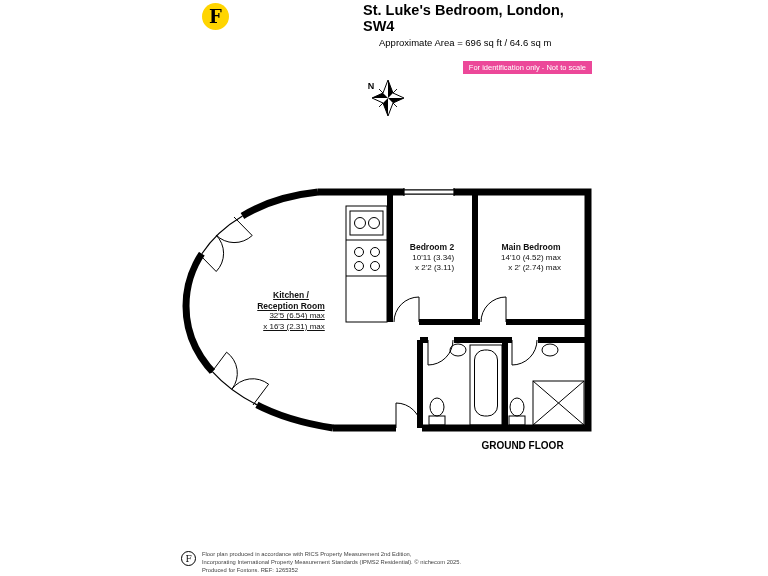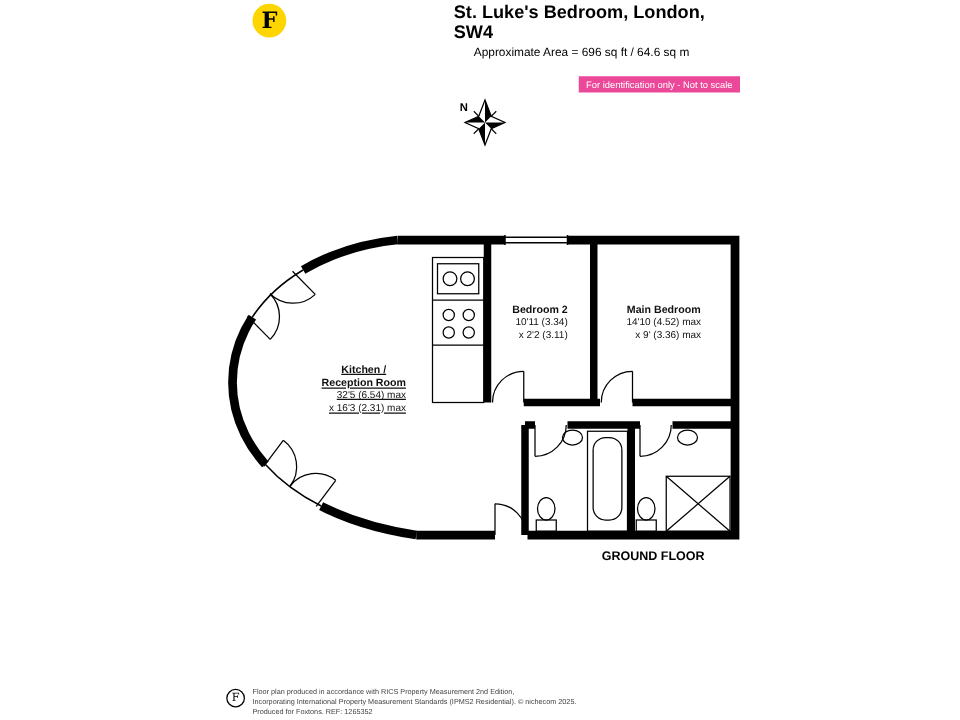--- a/index.html
+++ b/index.html
@@ -176,21 +176,21 @@
 
   <div class="room-label" style="left:432px; top:242px;">
     <span class="rname">Bedroom 2</span>
     <span class="rdim">10'11 (3.34)</span>
     <span class="rdim">x 2'2 (3.11)</span>
   </div>
 
   <div class="room-label" style="left:531px; top:242px;">
     <span class="rname">Main Bedroom</span>
     <span class="rdim">14'10 (4.52) max</span>
-    <span class="rdim">x 9' (3.36) max</span>
+    <span class="rdim">x 2' (2.74) max</span>
   </div>
 
   <div id="floor-label" class="abs">GROUND FLOOR</div>
 
   <div id="footer" class="abs">
     <div class="fcircle">F</div>
     <div class="ftext">
       <div>Floor plan produced in accordance with RICS Property Measurement 2nd Edition,</div>
       <div>Incorporating International Property Measurement Standards (IPMS2 Residential). © nichecom 2025.</div>
       <div>Produced for Foxtons.   REF: 1265352</div>

